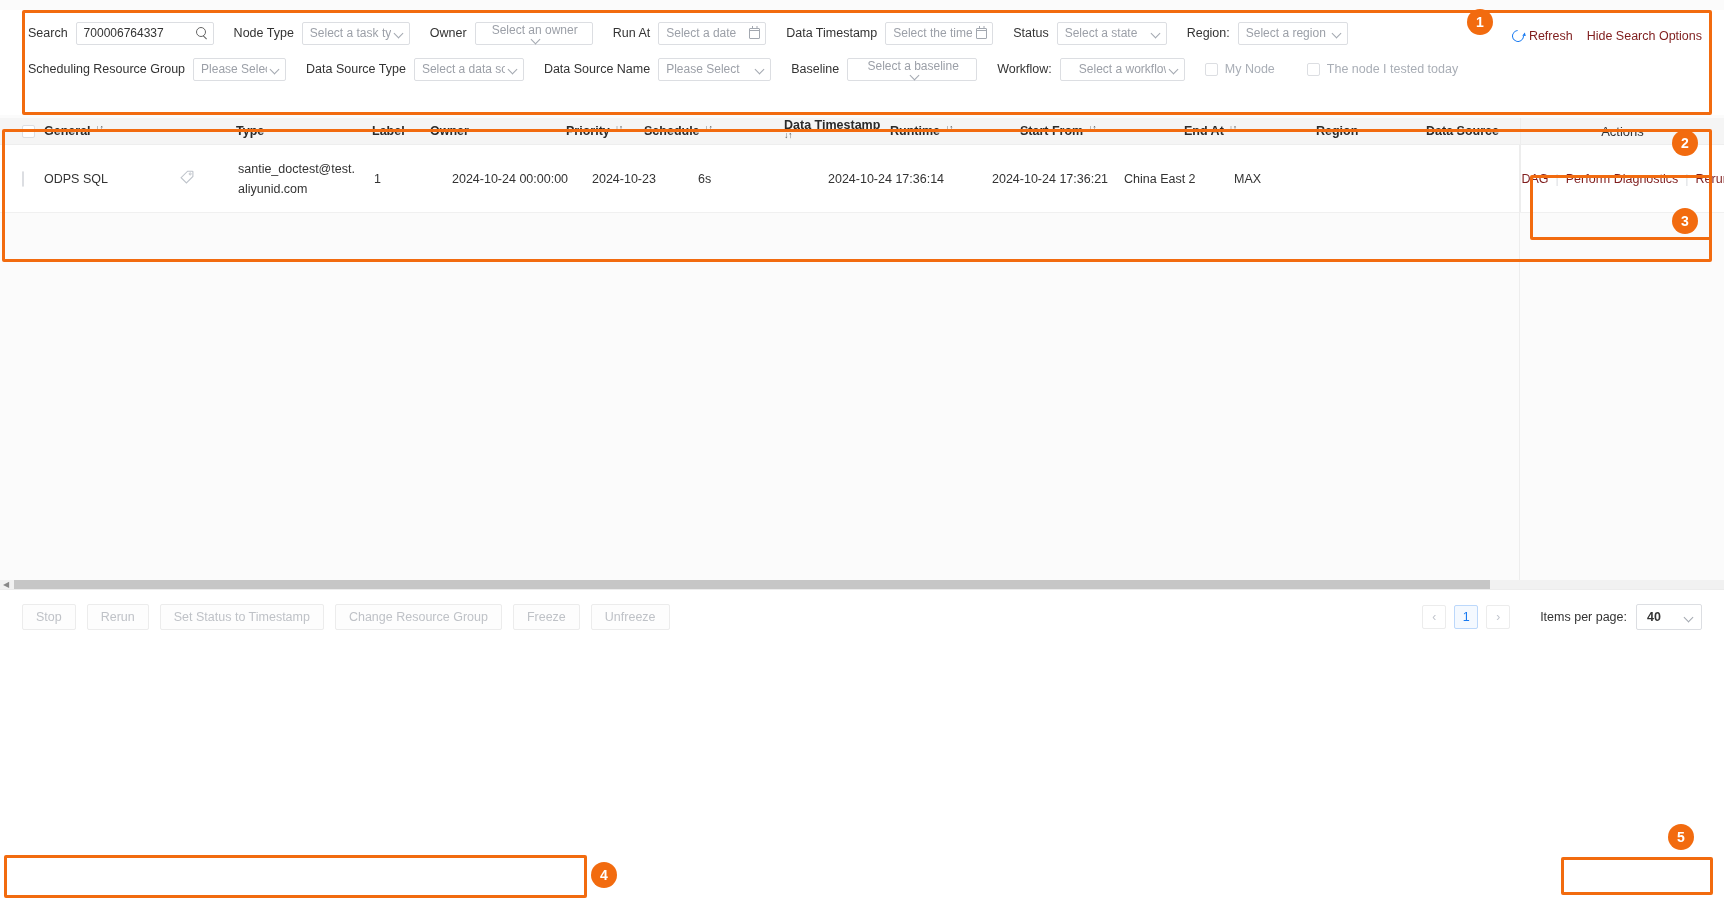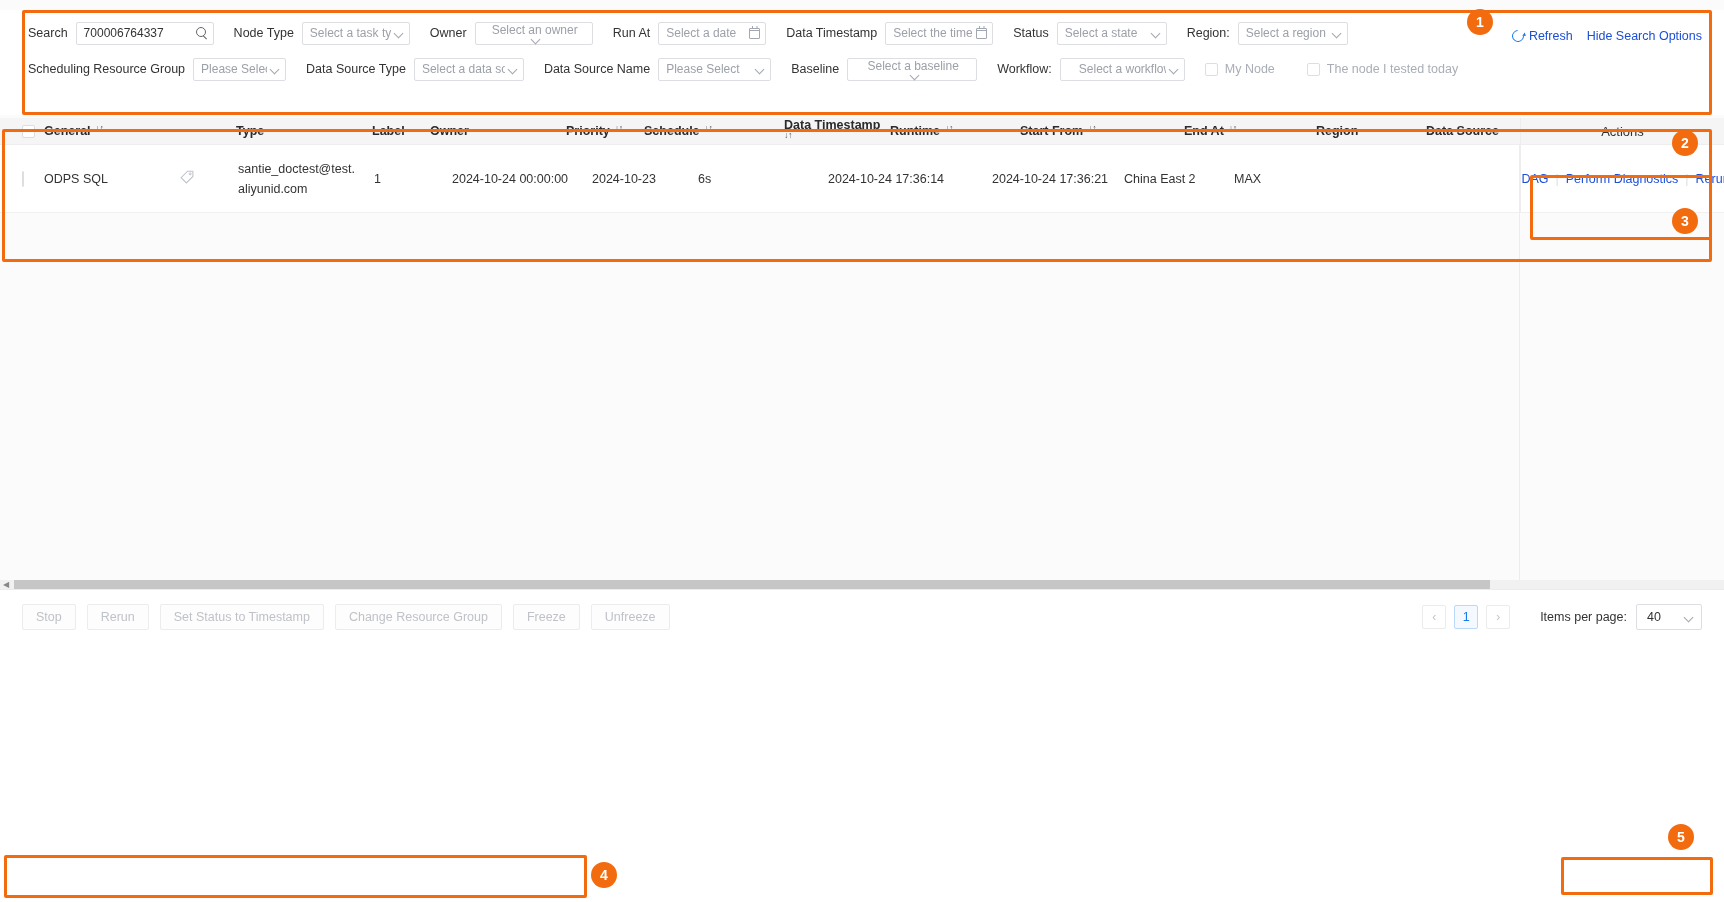--- a/index.html
+++ b/index.html
@@ -88,21 +88,21 @@
   }
   .btn-warn {
     height: 24px; padding: 0 16px; border: 1px solid #f5c78a; border-radius: 2px;
     background: #fff; font-size: 12.5px; color: #6b6b6b; display: inline-flex;
     align-items: center; justify-content: center; cursor: pointer;
   }
 
   .right-links {
     position: absolute; right: 22px; top: 19px; display: flex; align-items: center; gap: 14px;
   }
-  .link { color: #1d4ed8; font-size: 12.5px; cursor: pointer; white-space: nowrap; }
+  .link { color: #7f1d1d; font-size: 12.5px; cursor: pointer; white-space: nowrap; }
   .refresh-wrap { display: flex; align-items: center; gap: 5px; }
   .refresh-ico {
     width: 12px; height: 12px; border: 1.4px solid #187af1; border-radius: 50%;
     border-top-color: transparent; position: relative; transform: rotate(40deg);
   }
   .refresh-ico::after {
     content: ""; position: absolute; right: -1px; top: -2px;
     border-left: 3px solid #187af1; border-top: 2.5px solid transparent; border-bottom: 2.5px solid transparent;
   }
 
@@ -216,21 +216,21 @@
   }
   .pg-cur {
     width: 24px; height: 24px; border: 1px solid #bcd8fb; border-radius: 2px; background: #f4f9ff;
     display: flex; align-items: center; justify-content: center; color: #187af1; font-size: 12.5px;
   }
   .ipp { display: flex; align-items: center; gap: 9px; margin-left: 22px; }
   .ipp-label { font-size: 12.5px; color: #333; }
   .ipp-sel {
     width: 66px; height: 26px; border: 1px solid #dcdee2; border-radius: 2px; background: #fff;
     display: flex; align-items: center; justify-content: space-between; padding: 0 7px 0 10px;
-    font-size: 12.5px; color: #333;
+    font-size: 12.5px; color: #333; font-weight: bold;
   }
 
   
   .anno {
     position: absolute; border: 3px solid #f26b0f; border-radius: 2px;
     pointer-events: none; box-sizing: border-box;
   }
   .badge {
     position: absolute; width: 26px; height: 26px; border-radius: 50%;
     background: #f26b0f; color: #fff; font-size: 14px; font-weight: bold;

